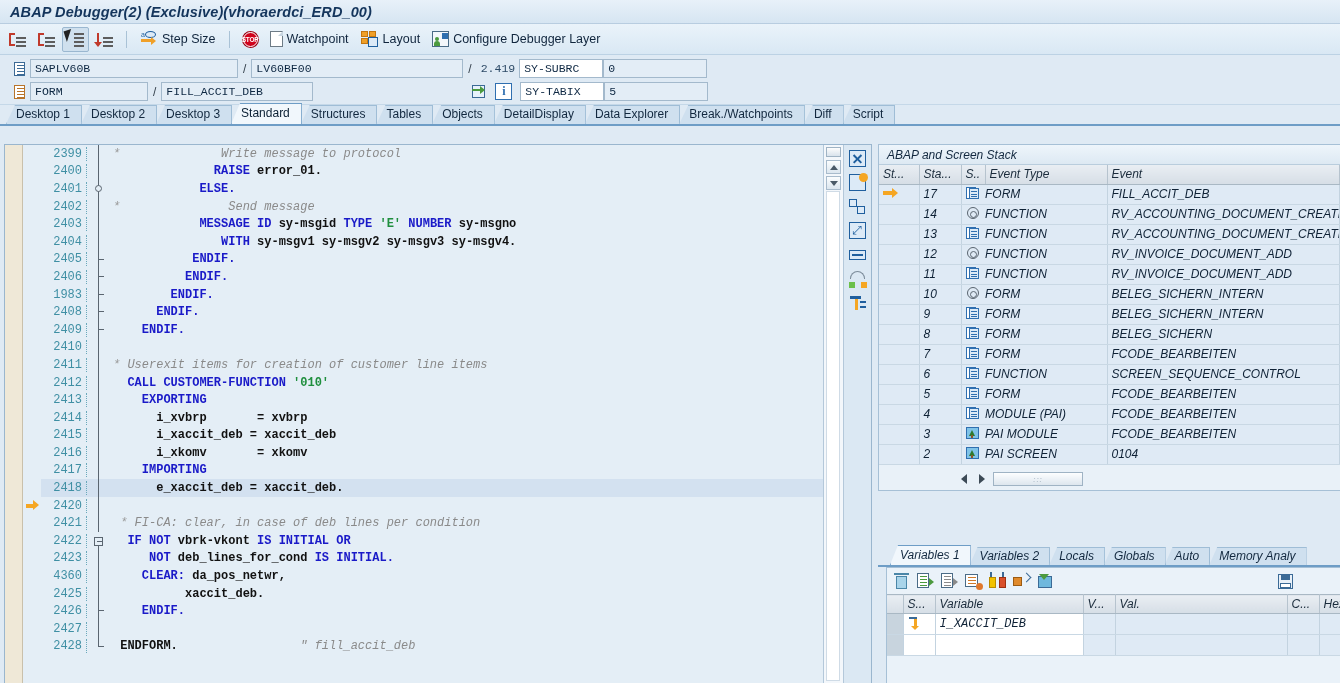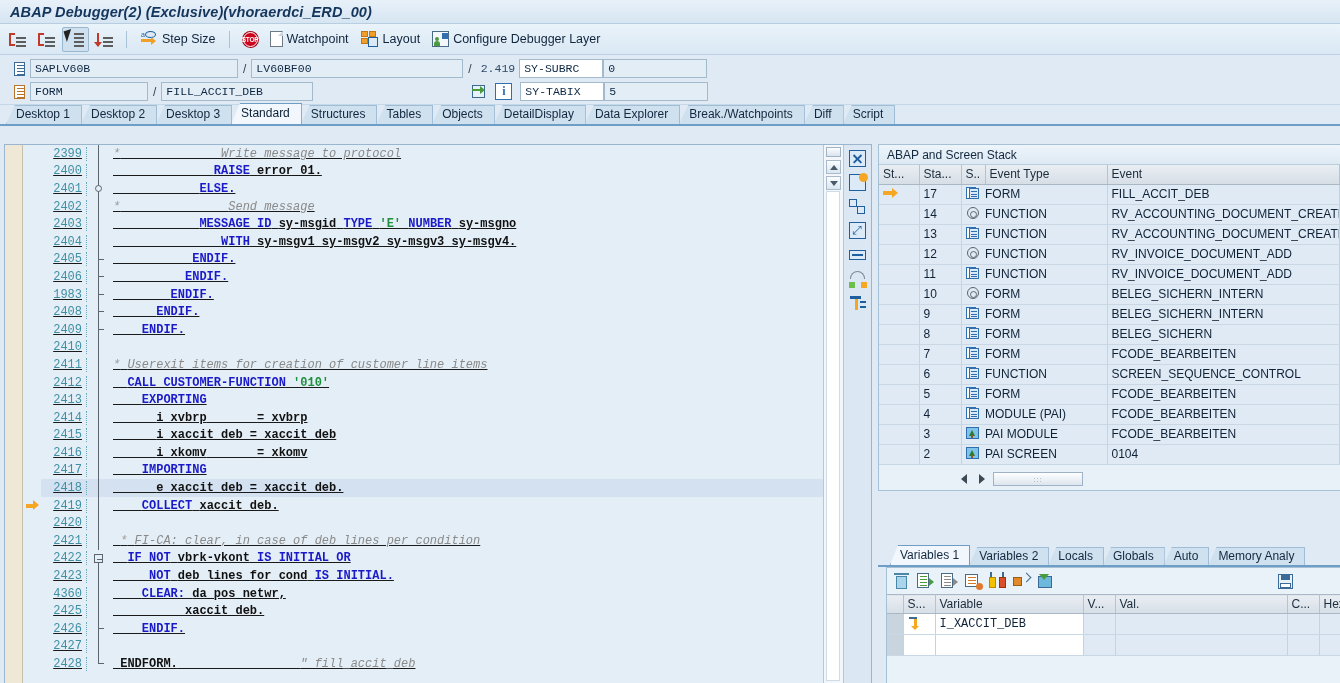--- a/index.html
+++ b/index.html
@@ -228,21 +228,20 @@
   .margin-strip { width: 18px; background: #efe8d7; border-right: 1px solid #c9c0ab; flex:0 0 auto;}
   .bp-strip { width: 18px; background: #e4eef6; flex:0 0 auto; position: relative;}
   .code-scroll {
     flex: 1 1 auto; position: relative; overflow: hidden; background: #e4eef6;
   }
   .code-rows { position: relative; }
   .crow {
     height: 17.6px; display: flex; align-items: center;
     font-family: "Liberation Mono", monospace; font-size: 12px;
     white-space: pre;
-    text-decoration: underline;
   }
   .crow.hl { background: #d3e1f0; }
   .lnum {
     width: 46px; text-align: right; padding-right: 4px;
     color: #3f8fa4; font-size: 12px; flex: 0 0 auto;
     border-right: 1px dotted #6aa8bb;
   }
   .fold {
     width: 22px; flex: 0 0 auto; position: relative; height: 17.6px;
   }
@@ -325,21 +324,21 @@
   .rb-o{position:absolute;right:1px;bottom:1px;width:6px;height:6px;background:#f5a623;}
   .rb-tool{position:absolute;left:2px;top:2px;width:16px;height:16px;}
   .rb-tool i{position:absolute;background:#1f5f9e;}
   .rb-tool i:nth-child(1){left:0;top:1px;width:11px;height:3px;}
   .rb-tool i:nth-child(2){left:5px;top:4px;width:3px;height:11px;background:#f5a623;}
   .rb-tool i:nth-child(3){left:10px;top:6px;width:6px;height:2px;}
   .rb-tool i:nth-child(4){left:10px;top:11px;width:6px;height:2px;}
 
   
   .rightcol {
-    position: absolute; left: 878px; right: 0; top: 4px; bottom: 0;
+    position: absolute; left: 878px; right: 0; top: 4px; bottom: 0; font-style: italic;
   }
   .stackpanel {
     position: absolute; left: 0; right: 0; top: 0; height: 347px;
     background: #e9f1f8; border: 1px solid #a6c0d6; border-right: none;
   }
   .panel-head {
     height: 20px; display: flex; align-items: center;
     background: linear-gradient(to bottom,#eef5fb,#dde9f3);
     border-bottom: 1px solid #b9cddd;
     padding-left: 8px; font-size: 12px; color: #12283f;
@@ -620,21 +619,20 @@
             <div class="crow"><span class="lnum">2409</span><span class="fold"><span class="vline"></span><span class="tick"></span></span><span class="ctext">    <span class="k">ENDIF.</span></span></div>
             <div class="crow"><span class="lnum">2410</span><span class="fold"><span class="vline"></span></span><span class="ctext"></span></div>
             <div class="crow"><span class="lnum">2411</span><span class="fold"><span class="vline"></span></span><span class="ctext"><span class="cmt2">*</span> <span class="c">Userexit items for creation of customer line items</span></span></div>
             <div class="crow"><span class="lnum">2412</span><span class="fold"><span class="vline"></span></span><span class="ctext">  <span class="k">CALL CUSTOMER-FUNCTION</span> <span class="s">'010'</span></span></div>
             <div class="crow"><span class="lnum">2413</span><span class="fold"><span class="vline"></span></span><span class="ctext">    <span class="k">EXPORTING</span></span></div>
             <div class="crow"><span class="lnum">2414</span><span class="fold"><span class="vline"></span></span><span class="ctext">      <span class="n">i_xvbrp</span>       <span class="n">= xvbrp</span></span></div>
             <div class="crow"><span class="lnum">2415</span><span class="fold"><span class="vline"></span></span><span class="ctext">      <span class="n">i_xaccit_deb = xaccit_deb</span></span></div>
             <div class="crow"><span class="lnum">2416</span><span class="fold"><span class="vline"></span></span><span class="ctext">      <span class="n">i_xkomv</span>       <span class="n">= xkomv</span></span></div>
             <div class="crow"><span class="lnum">2417</span><span class="fold"><span class="vline"></span></span><span class="ctext">    <span class="k">IMPORTING</span></span></div>
             <div class="crow hl"><span class="lnum">2418</span><span class="fold"><span class="vline"></span></span><span class="ctext">      <span class="n">e_xaccit_deb = xaccit_deb.</span></span></div>
-            <div class="crow"><span class="lnum">2419</span><span class="fold"><span class="vline"></span></span><span class="ctext">    <span class="k">COLLECT</span> <span class="n">xaccit_deb.</span></span></div>
             <div class="crow"><span class="lnum">2420</span><span class="fold"><span class="vline"></span></span><span class="ctext"></span></div>
             <div class="crow"><span class="lnum">2421</span><span class="fold"><span class="vline"></span></span><span class="ctext"> <span class="cmt2">*</span> <span class="c">FI-CA: clear, in case of deb lines per condition</span></span></div>
             <div class="crow"><span class="lnum">2422</span><span class="fold"><span class="vline" style="top:8px"></span><span class="boxm"></span></span><span class="ctext">  <span class="k">IF NOT</span> <span class="n">vbrk-vkont</span> <span class="k">IS INITIAL OR</span></span></div>
             <div class="crow"><span class="lnum">2423</span><span class="fold"><span class="vline"></span></span><span class="ctext">     <span class="k">NOT</span> <span class="n">deb_lines_for_cond</span> <span class="k">IS INITIAL.</span></span></div>
             <div class="crow"><span class="lnum">4360</span><span class="fold"><span class="vline"></span></span><span class="ctext">    <span class="k">CLEAR:</span> <span class="n">da_pos_netwr,</span></span></div>
             <div class="crow"><span class="lnum">2425</span><span class="fold"><span class="vline"></span></span><span class="ctext">          <span class="n">xaccit_deb.</span></span></div>
             <div class="crow"><span class="lnum">2426</span><span class="fold"><span class="vline"></span><span class="tick"></span></span><span class="ctext">    <span class="k">ENDIF.</span></span></div>
             <div class="crow"><span class="lnum">2427</span><span class="fold"><span class="vline"></span></span><span class="ctext"></span></div>
             <div class="crow"><span class="lnum">2428</span><span class="fold"><span class="corner"></span></span><span class="ctext"> <span class="n">ENDFORM.</span>                 <span class="c">" fill_accit_deb</span></span></div>
           </div>

